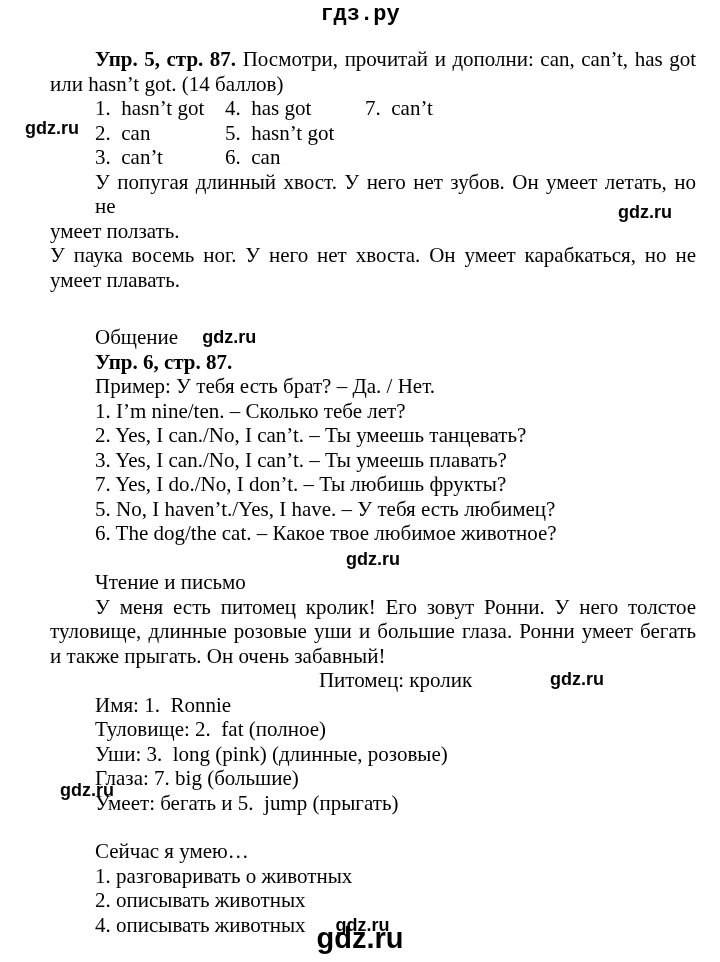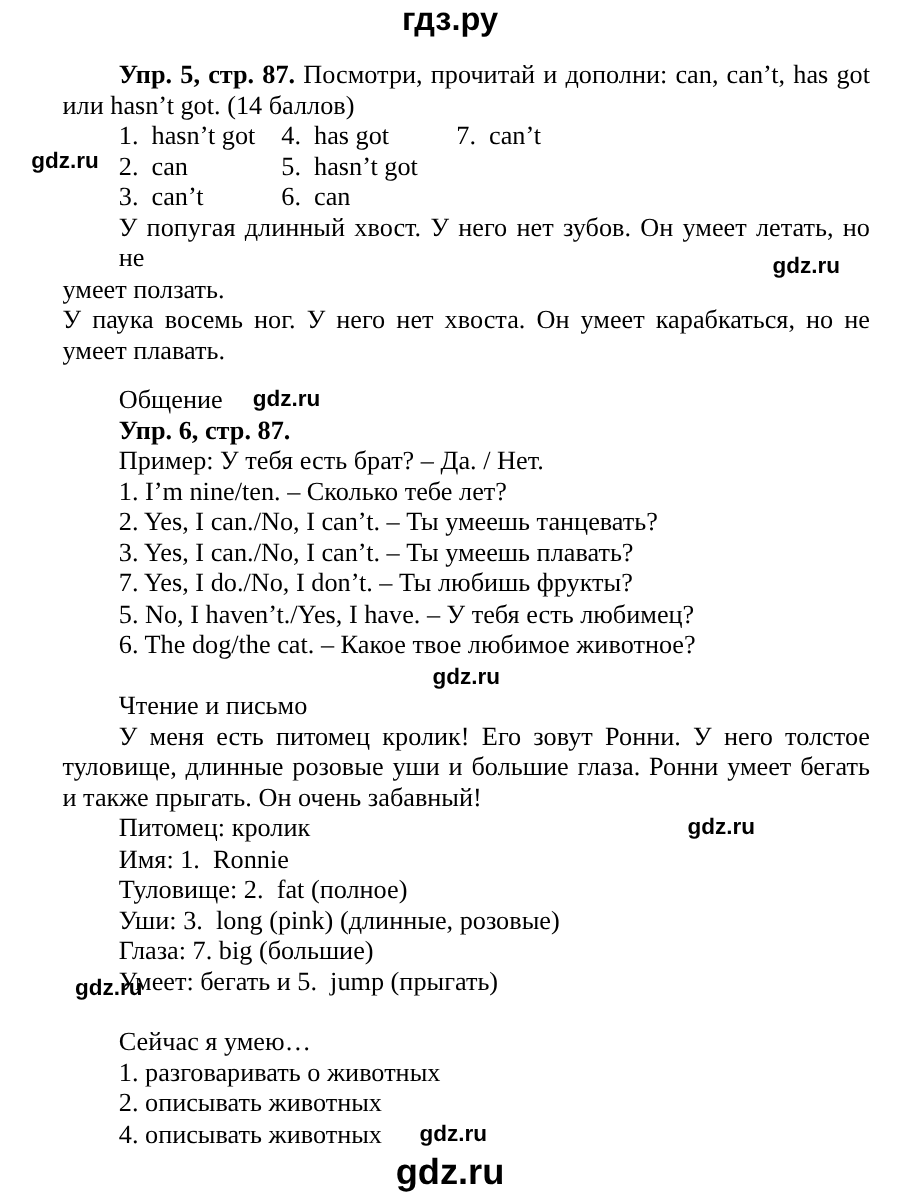--- a/index.html
+++ b/index.html
@@ -8,53 +8,53 @@
     width:720px;height:962px;
     background:#ffffff;
     color:#000;
     font-family:"Liberation Serif", serif;
     font-size:21px;
     overflow:hidden;
   }
   .site-header{
     position:absolute;top:1px;left:0;right:0;
     text-align:center;
-    font-family:Liberation Sans, sans-serif;
-    font-weight:bold;font-size:26px;line-height:28px;
+    font-family:Liberation Mono, monospace;
+    font-weight:bold;font-size:22px;line-height:28px;
   }
   .site-footer{
     position:absolute;top:923px;left:0;right:0;
     text-align:center;
     font-family:"Liberation Sans", sans-serif;
     font-weight:bold;font-size:29px;line-height:30px;
   }
   .content{
     position:absolute;left:50px;top:47px;width:646px;
     line-height:24.5px;
   }
   .line{min-height:24.5px;}
   .jline{text-align:justify;text-align-last:justify;min-height:24.5px;}
   .indent{padding-left:45px;}
   .b{font-weight:bold;}
-  .mt17{margin-top:15px;}
+  .mt17{margin-top:33px;}
   .mt24{margin-top:24px;}
   .grid-row{padding-left:45px;white-space:nowrap;min-height:24.5px;}
   .grid-row .c1{display:inline-block;width:130px;white-space:nowrap;}
   .grid-row .c2{display:inline-block;width:140px;white-space:nowrap;}
   .grid-row .c3{display:inline-block;white-space:nowrap;}
   .wm{
     font-family:"Liberation Sans", sans-serif;
     font-weight:bold;font-size:18px;line-height:18px;
   }
   .wm-page{position:absolute;}
   .wm1{left:25px;top:119px;}
   .wm2{left:618px;top:203px;}
   .wm6{left:60px;top:781px;}
   .wm-centerline{text-align:center;min-height:24.5px;}
-  .rel{position:relative;}
+  .rel{position:relative;text-align:center;}
   .wm-abs-pet{position:absolute;left:500px;top:2px;}
   .wm-inline{margin-left:24px;vertical-align:1px;}
   .wm-inline2{margin-left:30px;vertical-align:1px;}
 </style>
 </head>
 <body>
 
 <div class="page">
 
   <div class="site-header">гдз.ру</div>

